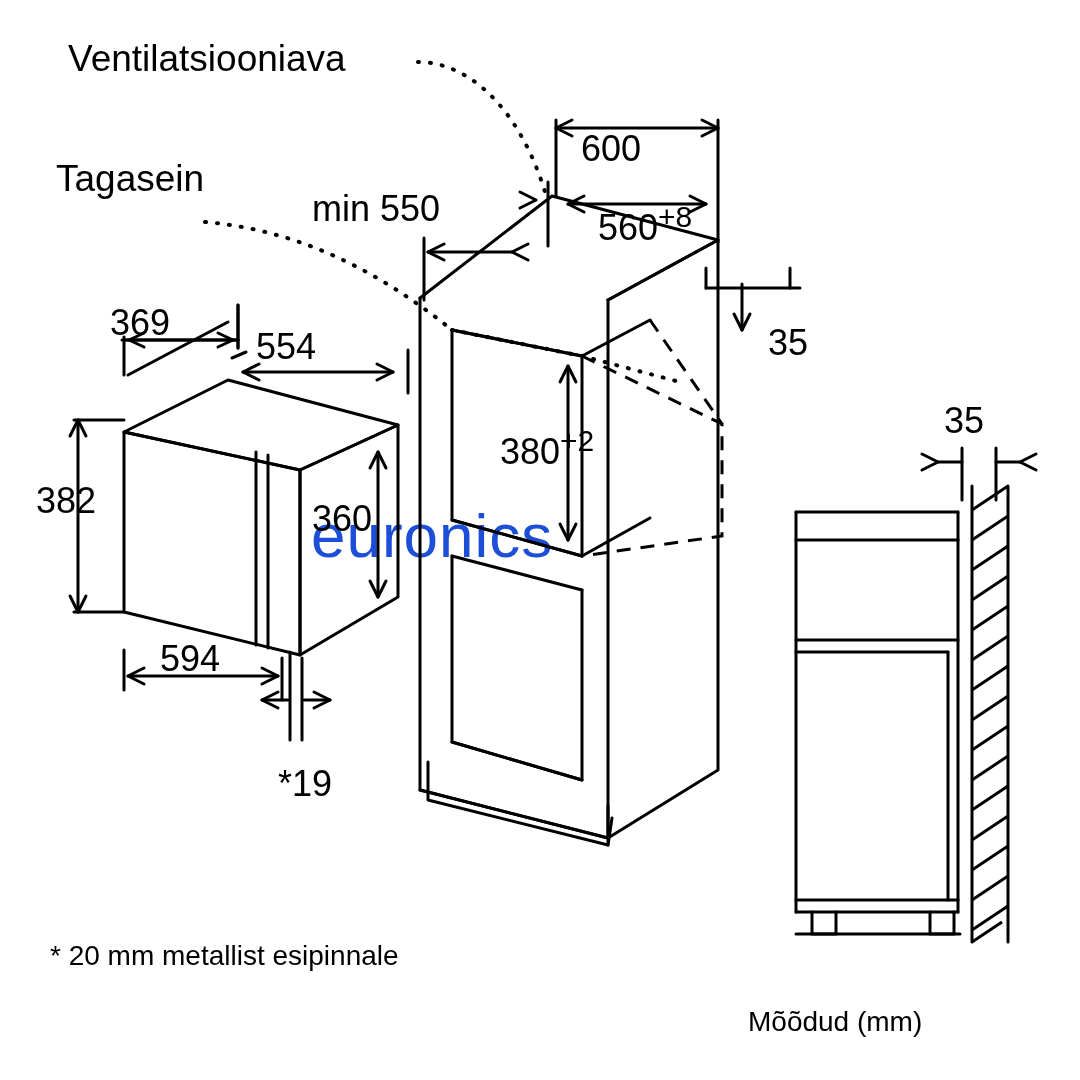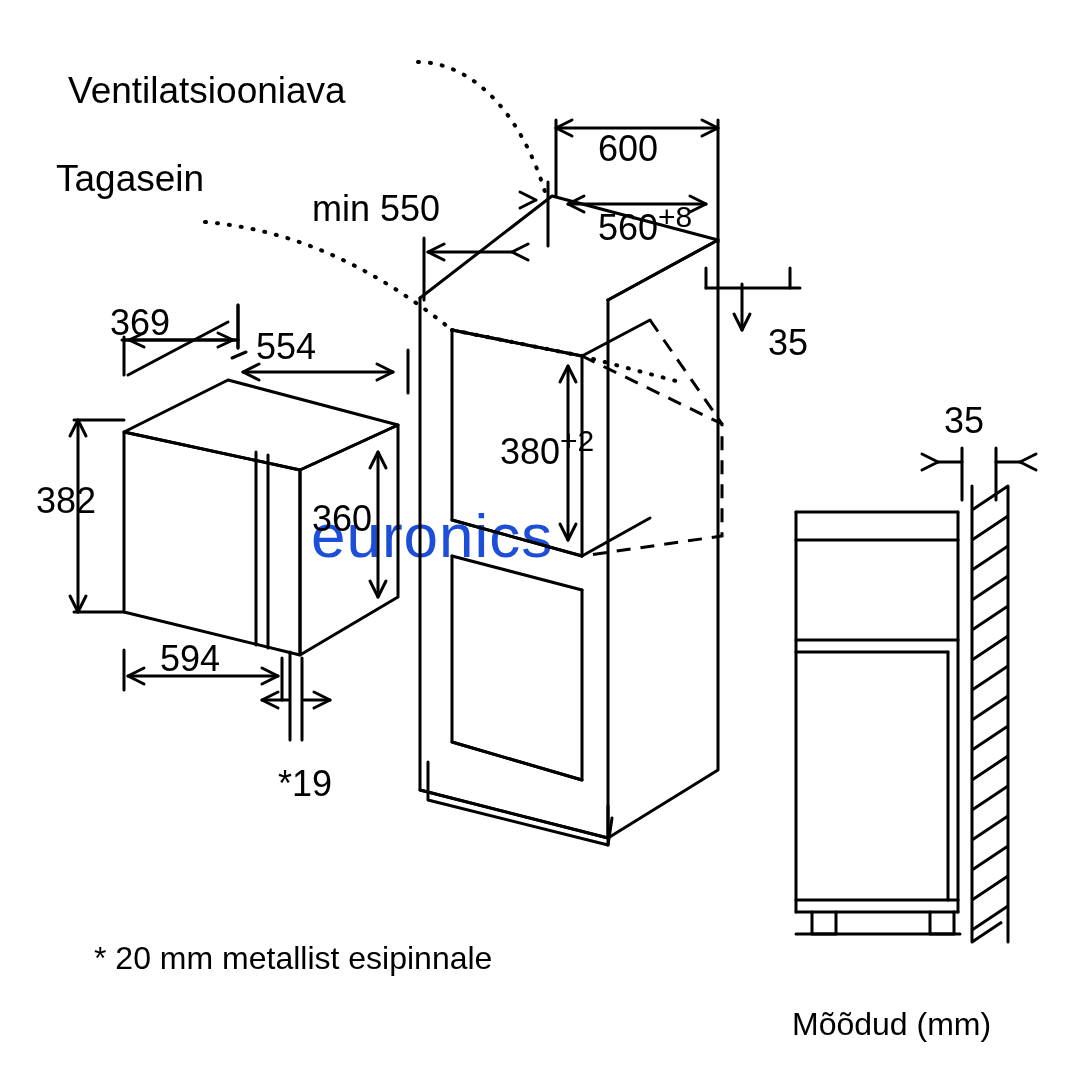--- a/index.html
+++ b/index.html
@@ -23,21 +23,21 @@
   }
   .lbl {
     position: absolute;
     white-space: nowrap;
     font-family: "Liberation Sans", sans-serif;
     color: #000;
     line-height: 1.15;
   }
   .lbl.big   { font-size: 37px; }
   .lbl.dim   { font-size: 36px; }
-  .lbl.note  { font-size: 32px; margin-left: 44px; }
+  .lbl.note  { font-size: 28px; }
   .watermark {
     position: absolute;
     left: 300px;
     top: 500px;
     font-size: 62px;
     letter-spacing: 1px;
     color: #1d4ed8;
     font-family: "Liberation Sans", sans-serif;
     user-select: none;
     margin-left: 11px;
@@ -212,26 +212,26 @@
       <line x1="972" y1="780" x2="1008" y2="756"></line>
       <line x1="972" y1="810" x2="1008" y2="786"></line>
       <line x1="972" y1="840" x2="1008" y2="816"></line>
       <line x1="972" y1="870" x2="1008" y2="846"></line>
       <line x1="972" y1="900" x2="1008" y2="876"></line>
       <line x1="972" y1="930" x2="1008" y2="906"></line>
       <line x1="972" y1="942" x2="1002" y2="922"></line>
     </g>
   </svg>
 
-  <div class="lbl big" style="left:68px; top:38px;margin-top:32px;">Ventilatsiooniava</div>
+  <div class="lbl big" style="left:68px; top:38px;">Ventilatsiooniava</div>
 
   <div class="lbl big" style="left:56px; top:158px;">Tagasein</div>
 
   <div class="lbl dim" style="left:312px; top:188px;">min 550</div>
-  <div class="lbl dim" style="left:598px; top:128px;">600</div>
+  <div class="lbl dim" style="left:581px; top:128px;">600</div>
   <div class="lbl dim" style="left:598px; top:200px;">
     <span>560</span><sup class="sup">+8</sup>
   </div>
   <div class="lbl dim" style="left:768px; top:322px;">35</div>
 
   <div class="lbl dim" style="left:500px; top:424px;">
     <span>380</span><sup class="sup">+2</sup>
   </div>
 
   <div class="lbl dim" style="left:110px; top:302px;">369</div>

